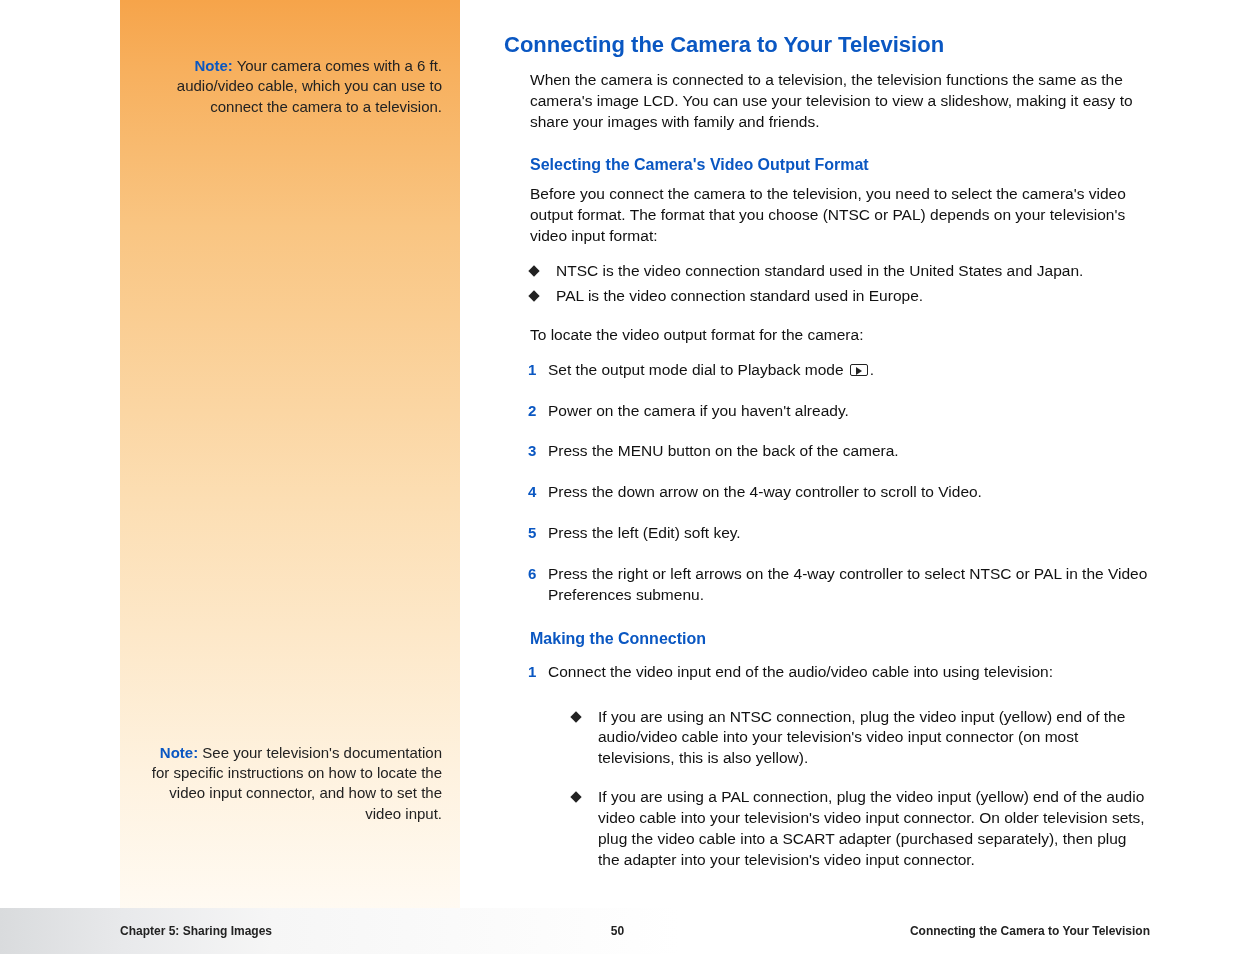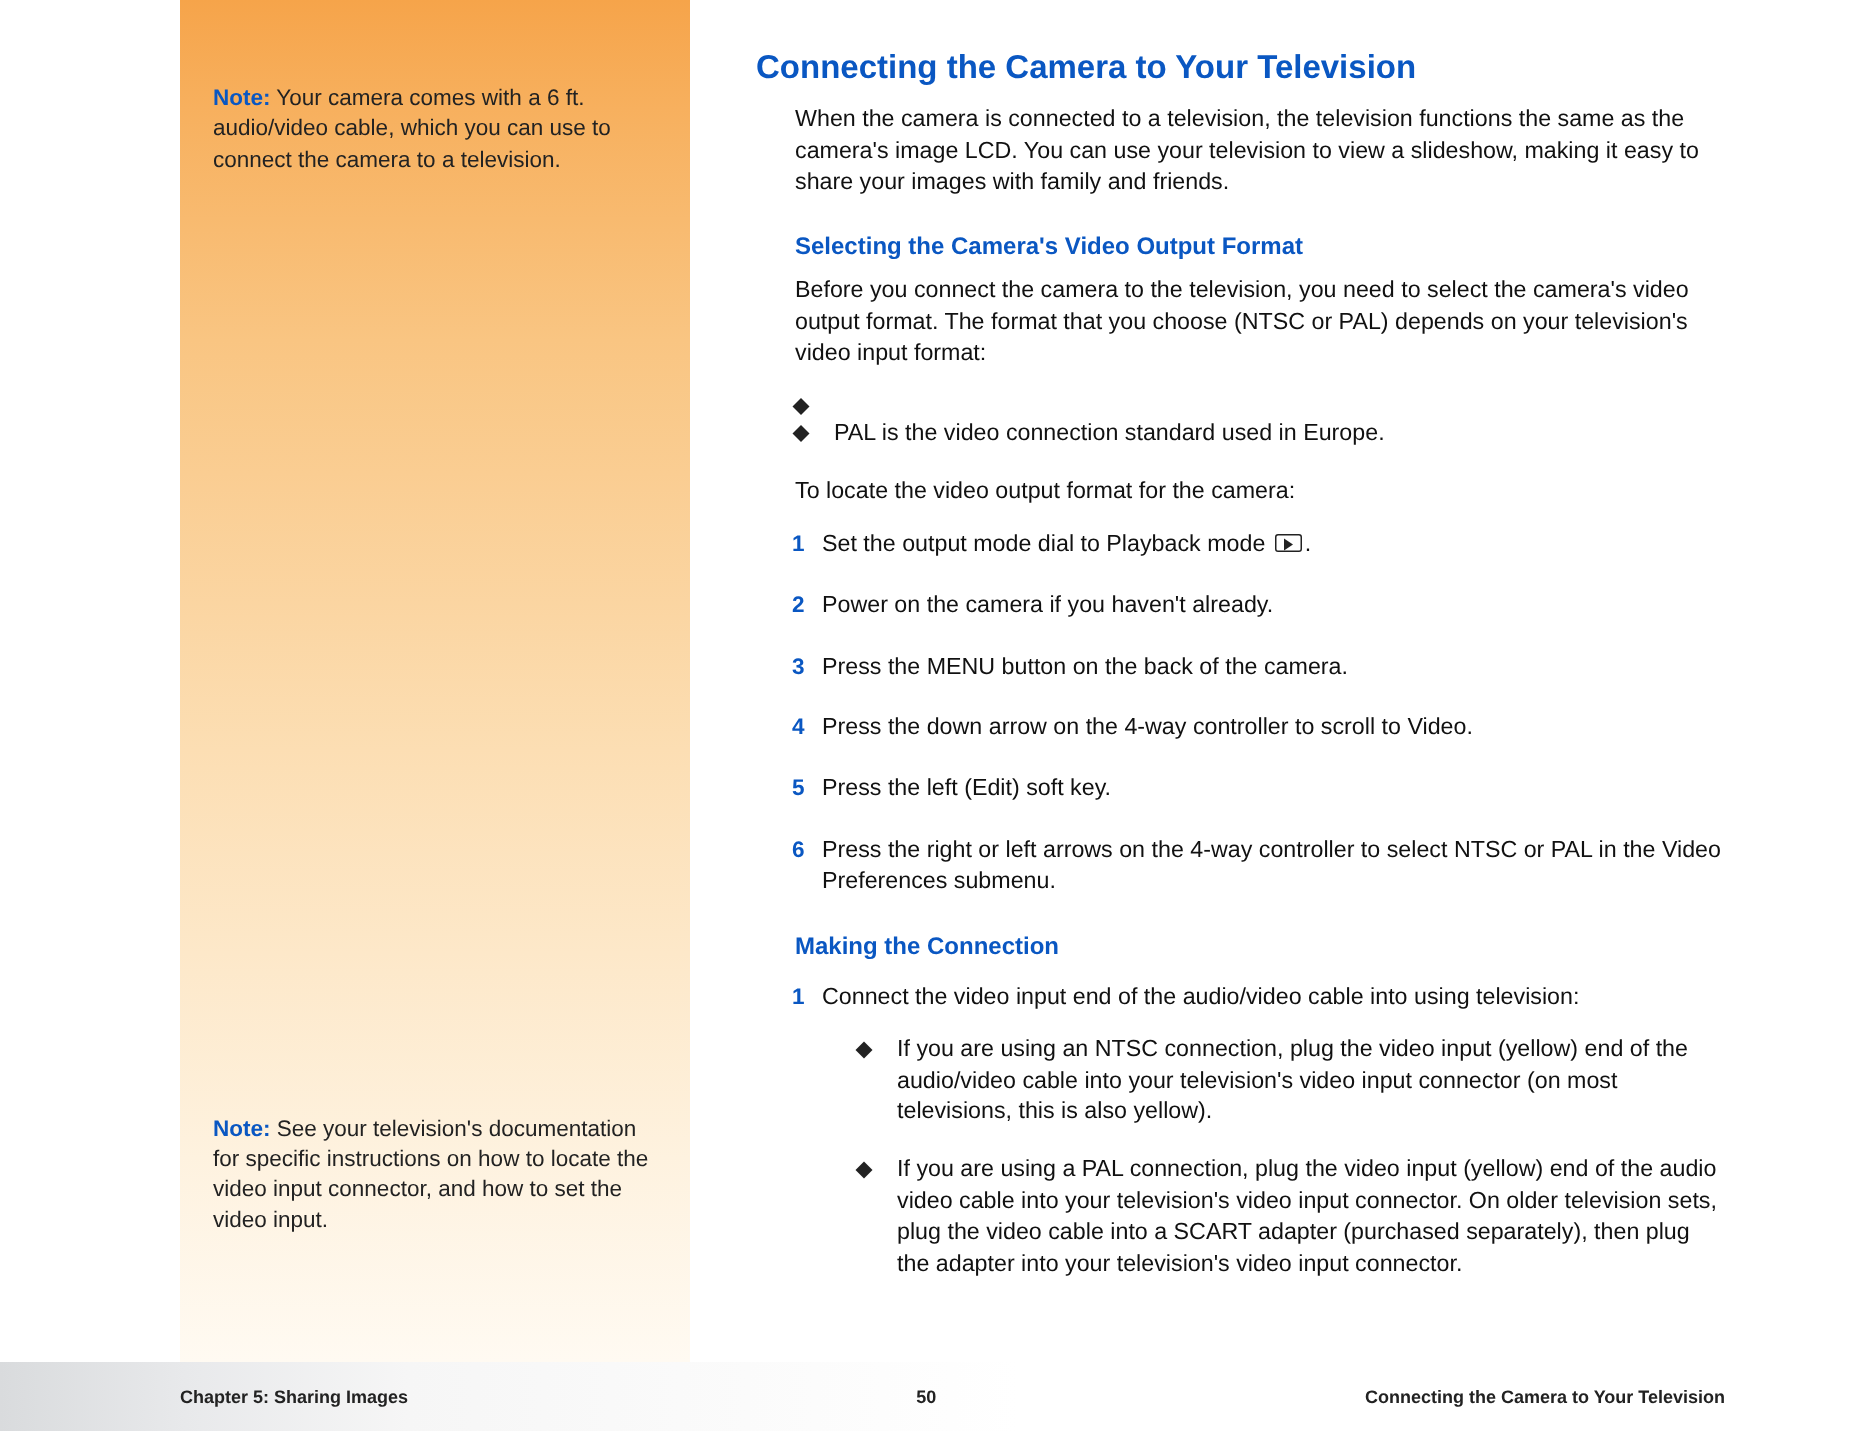--- a/index.html
+++ b/index.html
@@ -19,20 +19,21 @@
     padding-right: 85px;
   }
   .sidebar {
     width: 340px;
     flex-shrink: 0;
     background: linear-gradient(to bottom, #f6a44a 0%, #f7b05e 8%, #f9c582 25%, #fcdeb3 55%, #fef2df 85%, #fffaf2 100%);
     padding: 56px 18px 20px 22px;
     font-size: 15px;
     line-height: 1.35;
     color: #222;
+    text-align: right;
   }
   .note { margin-bottom: 40px; }
   .note-label { color: #0a57c2; font-weight: bold; }
   .note-gap-1 { height: 168px; }
   .note-gap-2 { height: 418px; }
   .main {
     flex: 1;
     padding: 30px 0 10px 44px;
     font-size: 15.5px;
     line-height: 1.35;
@@ -82,21 +83,21 @@
   }
   .playback-icon::after {
     content: '';
     position: absolute;
     left: 5px; top: 2px;
     width: 0; height: 0;
     border-left: 6px solid #222;
     border-top: 4px solid transparent;
     border-bottom: 4px solid transparent;
   }
-  .sub-bullets { margin-top: 14px; }
+  .sub-bullets { margin-top: 24px; }
   .sub-bullet-row { display: flex; margin: 0 0 18px 24px; }
   .footer {
     position: absolute;
     left: 0; right: 0; bottom: 0;
     height: 46px;
     background: linear-gradient(to right, #d9dbdd 0%, #e8e9eb 10%, #f6f6f6 22%, #ffffff 55%);
     display: flex;
     align-items: center;
     padding: 0 85px 0 120px;
     font-size: 12px;
@@ -131,20 +132,21 @@
   <main class="main">
     <h1>Connecting the Camera to Your Television</h1>
     <p class="indent">When the camera is connected to a television, the television functions the same as the camera's image LCD. You can use your television to view a slideshow, making it easy to share your images with family and friends.</p>
 
     <h2 class="indent">Selecting the Camera's Video Output Format</h2>
     <p class="indent">Before you connect the camera to the television, you need to select the camera's video output format. The format that you choose (NTSC or PAL) depends on your television's video input format:</p>
 
     <div class="bullets">
       <div class="bullet-row">
         <div class="diamond"></div>
+        <div>NTSC is the video connection standard used in the United States and Japan.</div>
       </div>
       <div class="bullet-row">
         <div class="diamond"></div>
         <div>PAL is the video connection standard used in Europe.</div>
       </div>
     </div>
 
     <p class="indent">To locate the video output format for the camera:</p>
 
     <div class="steps">

